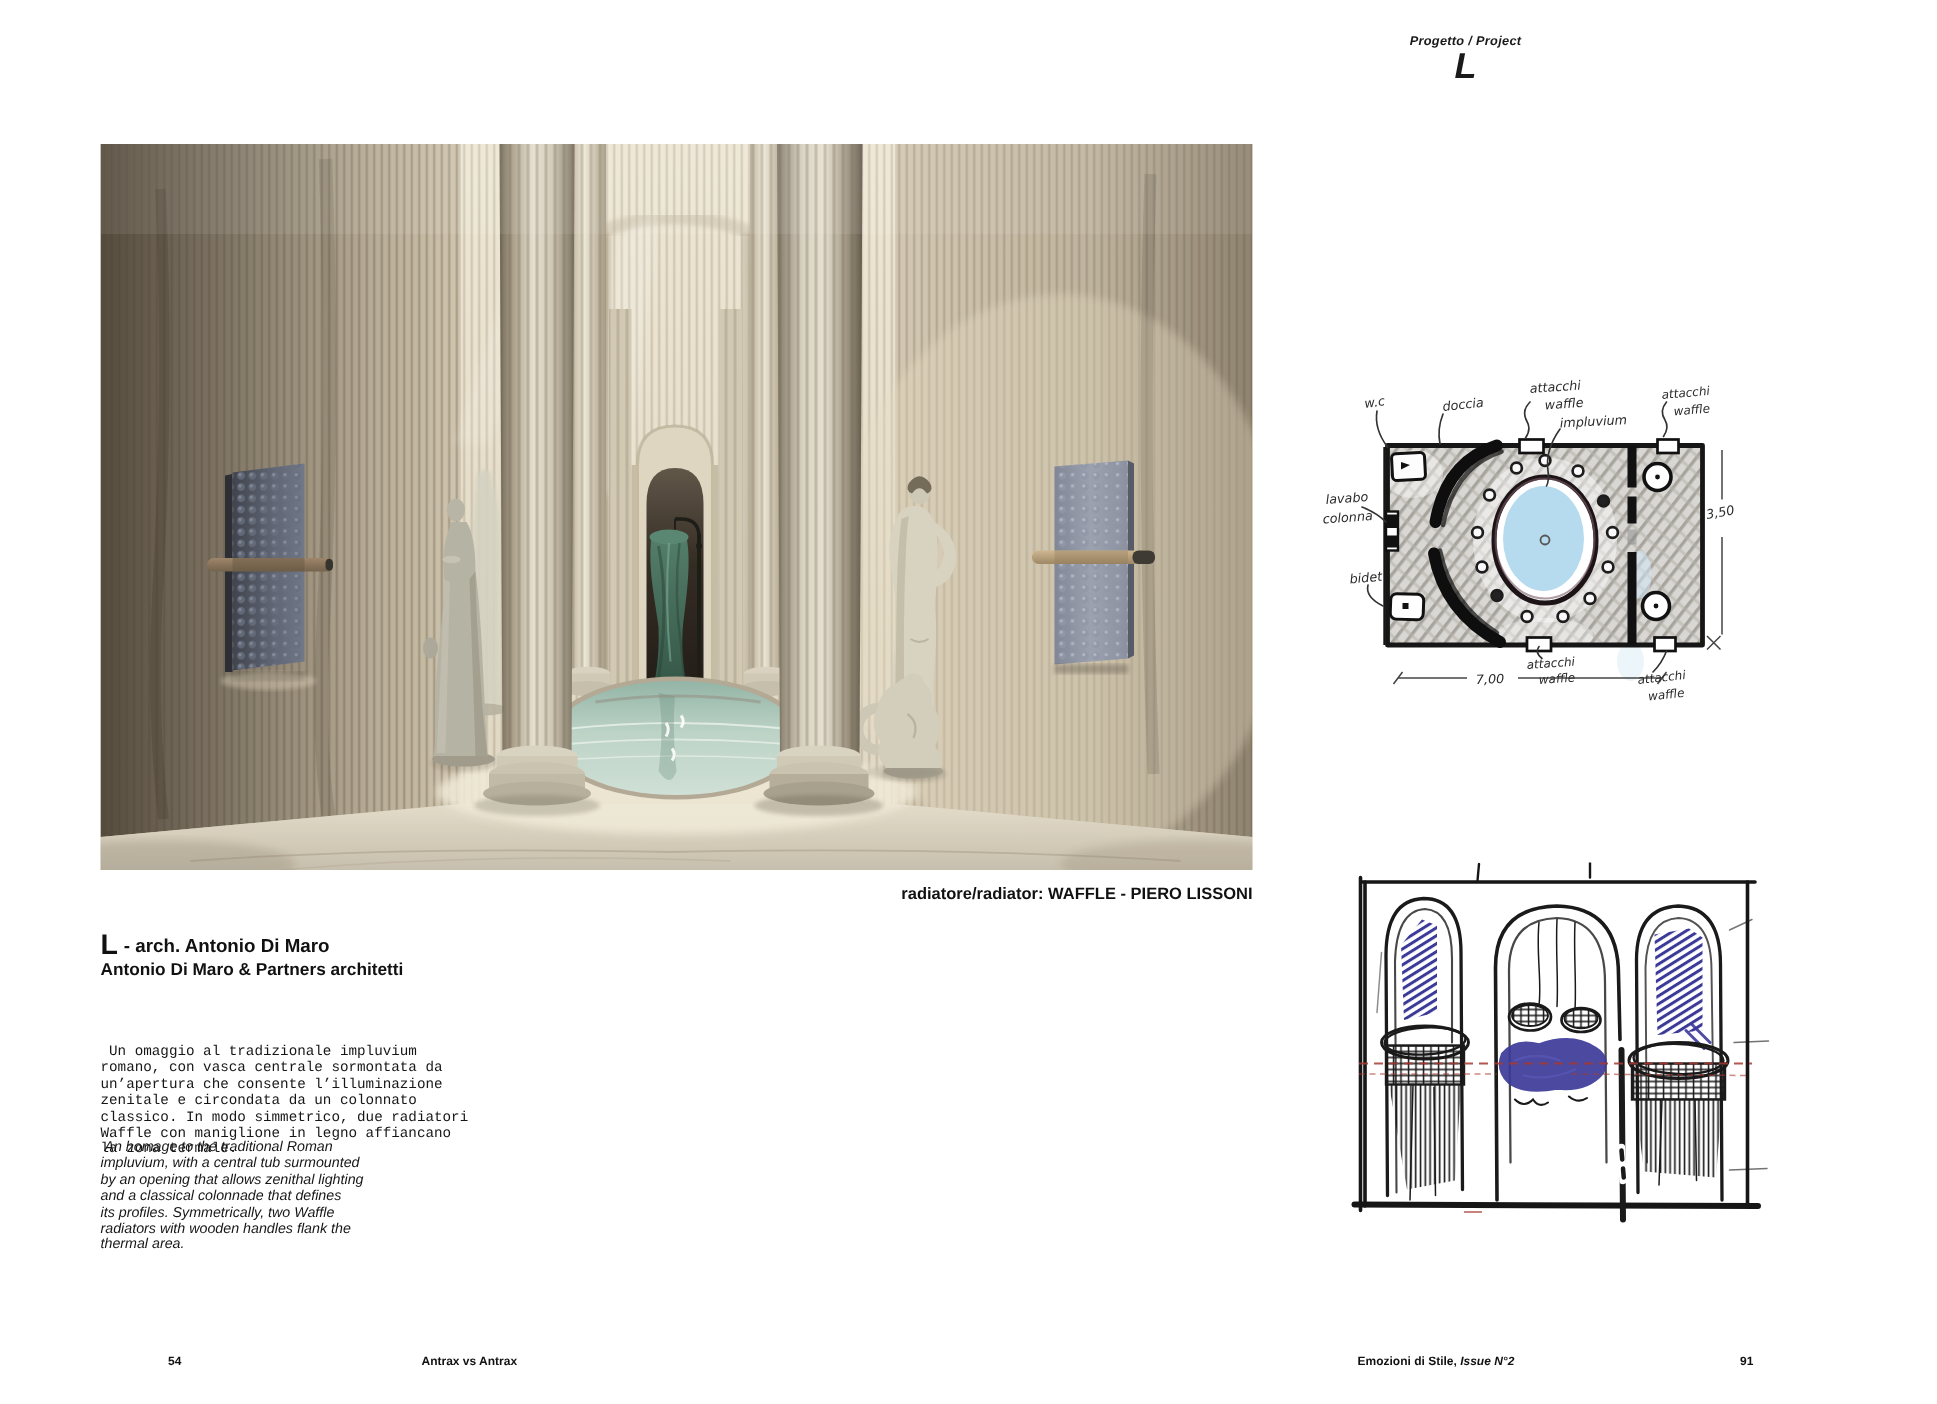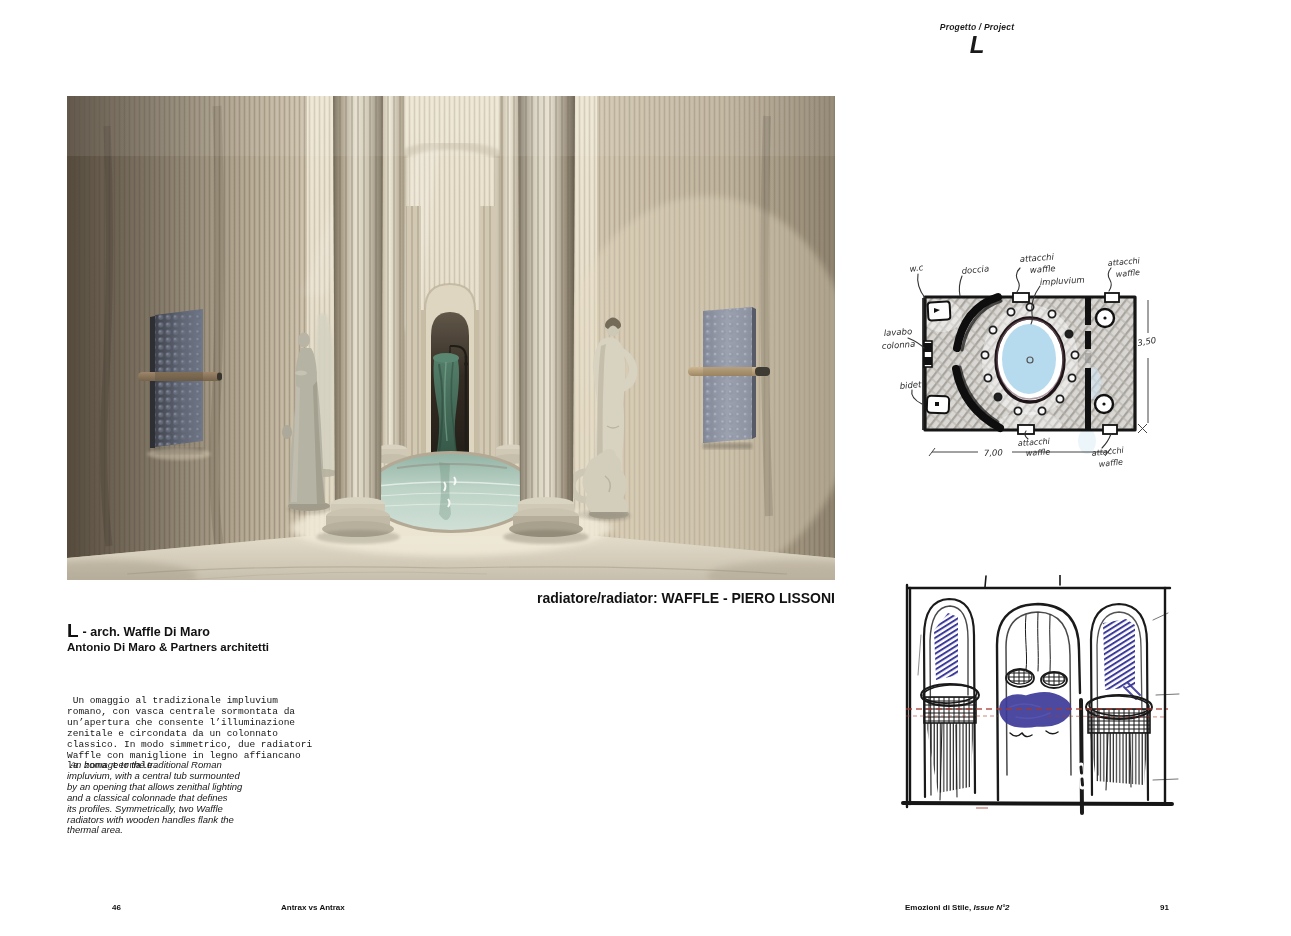--- a/index.html
+++ b/index.html
@@ -4,21 +4,21 @@
 <style>
   html,body{margin:0;padding:0;background:#ffffff;}
   .page{position:relative;width:1291px;height:936px;background:#fff;overflow:hidden;
         font-family:"Liberation Sans", sans-serif;color:#111;}
   .abs{position:absolute;}
   .kicker{left:877px;top:22px;width:200px;text-align:center;font-size:8.5px;font-weight:bold;
           font-style:italic;letter-spacing:.2px;color:#1a1a1a;}
   .project-letter{left:877px;top:31px;width:200px;text-align:center;font-size:24px;
           font-style:italic;font-weight:600;color:#1a1a1a;}
   .photo-wrap{left:67px;top:96px;width:768px;height:484px;}
-  .caption{left:535px;top:590px;width:300px;text-align:right;font-size:14px;font-weight:bold;color:#111;}
+  .caption{left:535px;top:590px;width:300px;text-align:right;font-size:11px;font-weight:bold;color:#111;}
   .title{left:67px;top:620px;font-size:12.5px;font-weight:bold;white-space:nowrap;}
   .title .big{font-size:19px;vertical-align:-1.5px;letter-spacing:.5px;}
   .subtitle{left:67px;top:641px;font-size:11.5px;font-weight:bold;}
   .body-col{left:67px;width:274px;font-size:9.5px;line-height:10.9px;color:#161616;white-space:pre-line;}
   .body-it{top:696px;font-family:Liberation Mono, monospace;}
   .body-en{top:760px;font-style:italic;}
   .foot{top:903px;font-size:8px;font-weight:bold;color:#111;white-space:nowrap;}
   .f-72{left:112px;} .f-lt{left:281px;} .f-rt{left:905px;} .f-73{left:1160px;}
   .sk-plan{left:880px;top:238px;width:300px;height:265px;}
   .sk-elev{left:898px;top:575px;width:290px;height:245px;}
@@ -290,21 +290,21 @@
     </g>
 
     <rect x="0" y="0" width="768" height="60" fill="#ffffff" opacity="0.08"></rect>
     <rect x="0" y="0" width="768" height="484" fill="#f5ead2" opacity="0.05"></rect>
   </svg>
   </div>
 
   <div class="abs caption">radiatore/radiator: WAFFLE - PIERO LISSONI</div>
 
   <div class="abs title">
-    <span class="big">L</span><span> - arch. Waffle Di Maro</span>
+    <span class="big">L</span><span> - arch. Antonio Di Maro</span>
   </div>
   <div class="abs subtitle">Antonio Di Maro &amp; Partners architetti</div>
   <div class="abs body-col body-it">&nbsp;Un omaggio al tradizionale impluvium
 romano, con vasca centrale sormontata da
 un’apertura che consente l’illuminazione
 zenitale e circondata da un colonnato
 classico. In modo simmetrico, due radiatori
 Waffle con maniglione in legno affiancano
 la zona termale.</div>
   <div class="abs body-col body-en">&nbsp;An homage to the traditional Roman
@@ -502,18 +502,18 @@
 
     <g stroke="#a63a30" fill="none">
       <line x1="8" y1="134" x2="270" y2="134" stroke-width="1.3" stroke-dasharray="6 4" opacity="0.85"></line>
       <line x1="8" y1="141" x2="100" y2="141" stroke-width="1" stroke-dasharray="4 3" opacity="0.6"></line>
       <line x1="150" y1="141" x2="268" y2="142" stroke-width="1" stroke-dasharray="4 3" opacity="0.6"></line>
       <line x1="78" y1="233" x2="90" y2="233" stroke-width="1.2" opacity="0.7"></line>
     </g>
   </svg>
   </div>
 
-  <div class="abs foot f-72">46</div>
+  <div class="abs foot f-72">54</div>
   <div class="abs foot f-lt">Antrax vs Antrax</div>
   <div class="abs foot f-rt"><span>Emozioni di Stile, </span><span style="font-style:italic">Issue N°2</span></div>
   <div class="abs foot f-73">91</div>
 
 </div>
 
 </body></html>

